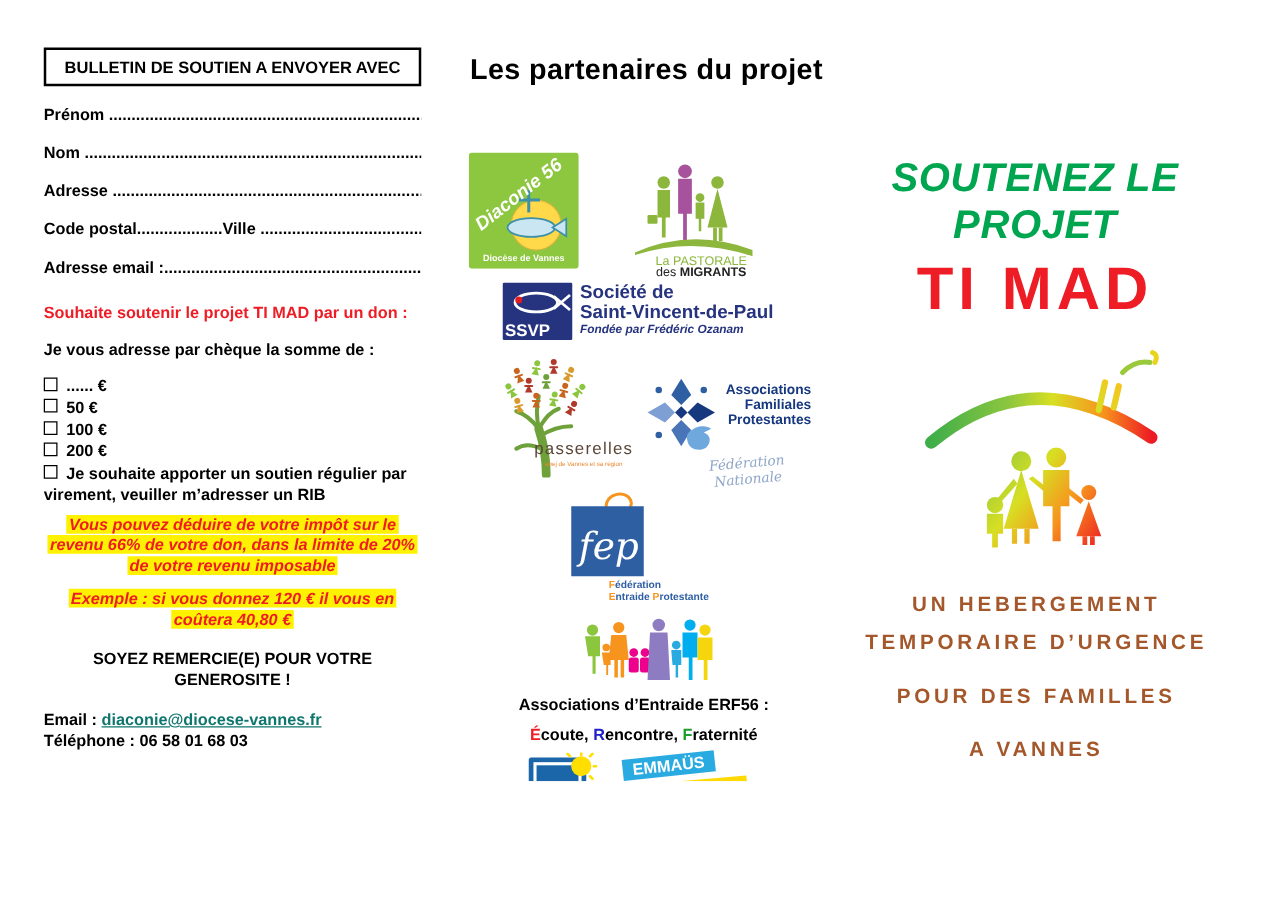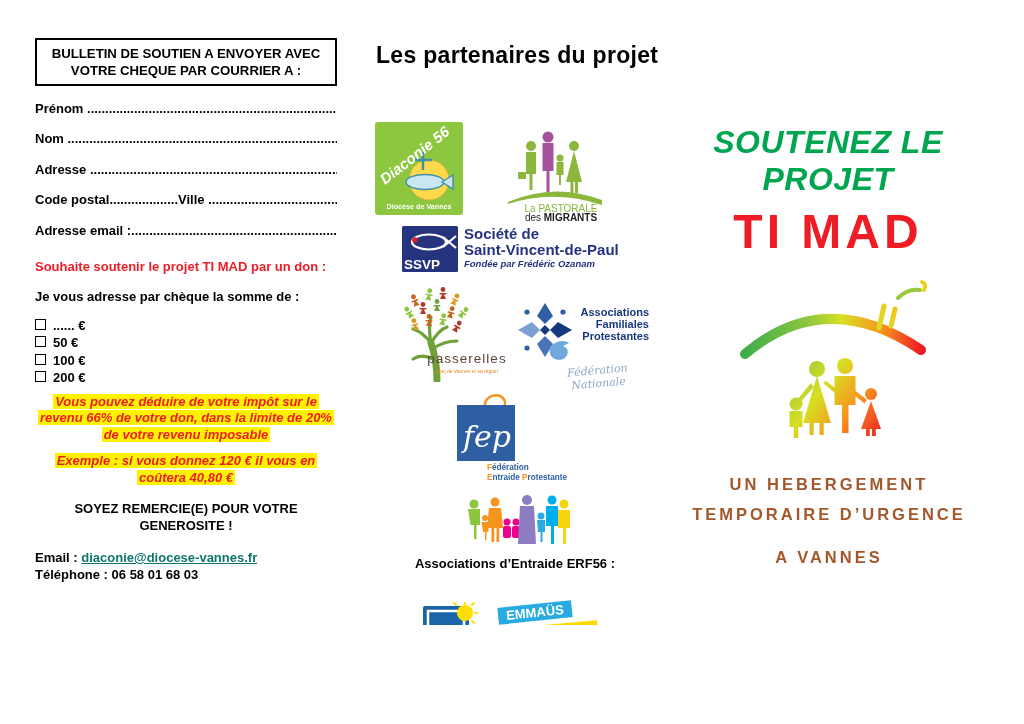--- a/index.html
+++ b/index.html
@@ -77,21 +77,20 @@
   .t1{margin-bottom:10px;} .t2{margin-bottom:23px;} .t3{margin-bottom:23px;} .t4{margin-bottom:22px;}
 </style>
 </head>
 <body>
 
 <div class="page">
 
   <section class="panel-left">
     <div class="bulletin-box">
       <div>BULLETIN DE SOUTIEN A ENVOYER AVEC</div>
-      <div>VOTRE CHEQUE PAR COURRIER A :</div>
     </div>
 
 
     <div class="form-lines">
       <div class="fline">
         <span class="lbl">Prénom </span>
           <span class="dotfill">......................................................................................................................</span>
       </div>
       <div class="fline">
         <span class="lbl">Nom </span>
@@ -114,20 +113,21 @@
     </div>
 
     <div class="don-heading">Souhaite soutenir le projet TI MAD par un don :</div>
     <div class="don-intro">Je vous adresse par chèque la somme de :</div>
 
     <div class="don-options">
       <div class="opt"><span class="cbx"></span><span>...... €</span></div>
       <div class="opt"><span class="cbx"></span><span>50 €</span></div>
       <div class="opt"><span class="cbx"></span><span>100 €</span></div>
       <div class="opt"><span class="cbx"></span><span>200 €</span></div>
+      <div class="opt"><span class="cbx"></span><span>Je souhaite apporter un soutien régulier par virement, veuiller m’adresser un RIB</span></div>
     </div>
 
     <div class="hl-block"><span class="hl">Vous pouvez déduire de votre impôt sur le revenu 66% de votre don, dans la limite de 20% de votre revenu imposable</span></div>
     <div class="hl-block example"><span class="hl">Exemple : si vous donnez 120 € il vous en coûtera 40,80 €</span></div>
 
     <div class="thanks">SOYEZ REMERCIE(E) POUR VOTRE GENEROSITE !</div>
 
     <div class="contact">
       <span class="b">Email</span><span> : </span><a class="email-link">diaconie@diocese-vannes.fr</a>
     </div>
@@ -291,20 +291,21 @@
         </g>
       <g fill="#F5D60E">
           <circle cx="100" cy="12" r="4.5"></circle>
           <path d="M94,18 h12 v18 h-4 v16 h-3 v-16 h-5 z"></path>
         </g>
     </svg>
   </div>
 
   <div class="erf-block">
     <div class="erf-title">Associations d’Entraide ERF56 :</div>
+    <div class="erf-motto"><span class="mi-red">É</span><span>coute, </span><span class="mi-blue">R</span><span>encontre, </span><span class="mi-green">F</span><span>raternité</span></div>
   </div>
 
   <div class="logo lg-emmaus">
     <div class="emmaus-left">
       <svg width="58" height="52" viewBox="0 0 58 52">
         <rect x="3" y="4" width="46" height="42" rx="2" fill="#1A66A8"></rect>
         <rect x="8" y="9" width="36" height="32" fill="none" stroke="#FFFFFF" stroke-width="2.5"></rect>
         <circle cx="45" cy="11" r="8" fill="#FFDE00"></circle>
         <g stroke="#FFDE00" stroke-width="2" stroke-linecap="round">
           <path d="M45,0 V2 M55,11 H57 M52,3 L54,1 M52,19 L54,21 M36,3 L34,1"></path>
@@ -384,16 +385,17 @@
         <path d="M133,125 L123,153 L143,153 Z"></path>
         <rect x="128" y="153" width="3.8" height="7"></rect>
         <rect x="134" y="153" width="3.8" height="7"></rect>
       </g>
     </svg>
   </div>
 
   <div class="taglines">
     <div class="tag t1">UN HEBERGEMENT</div>
     <div class="tag t2">TEMPORAIRE D’URGENCE</div>
+    <div class="tag t3">POUR DES FAMILLES</div>
     <div class="tag">A VANNES</div>
   </div>
 
 </div>
 
 </body></html>

